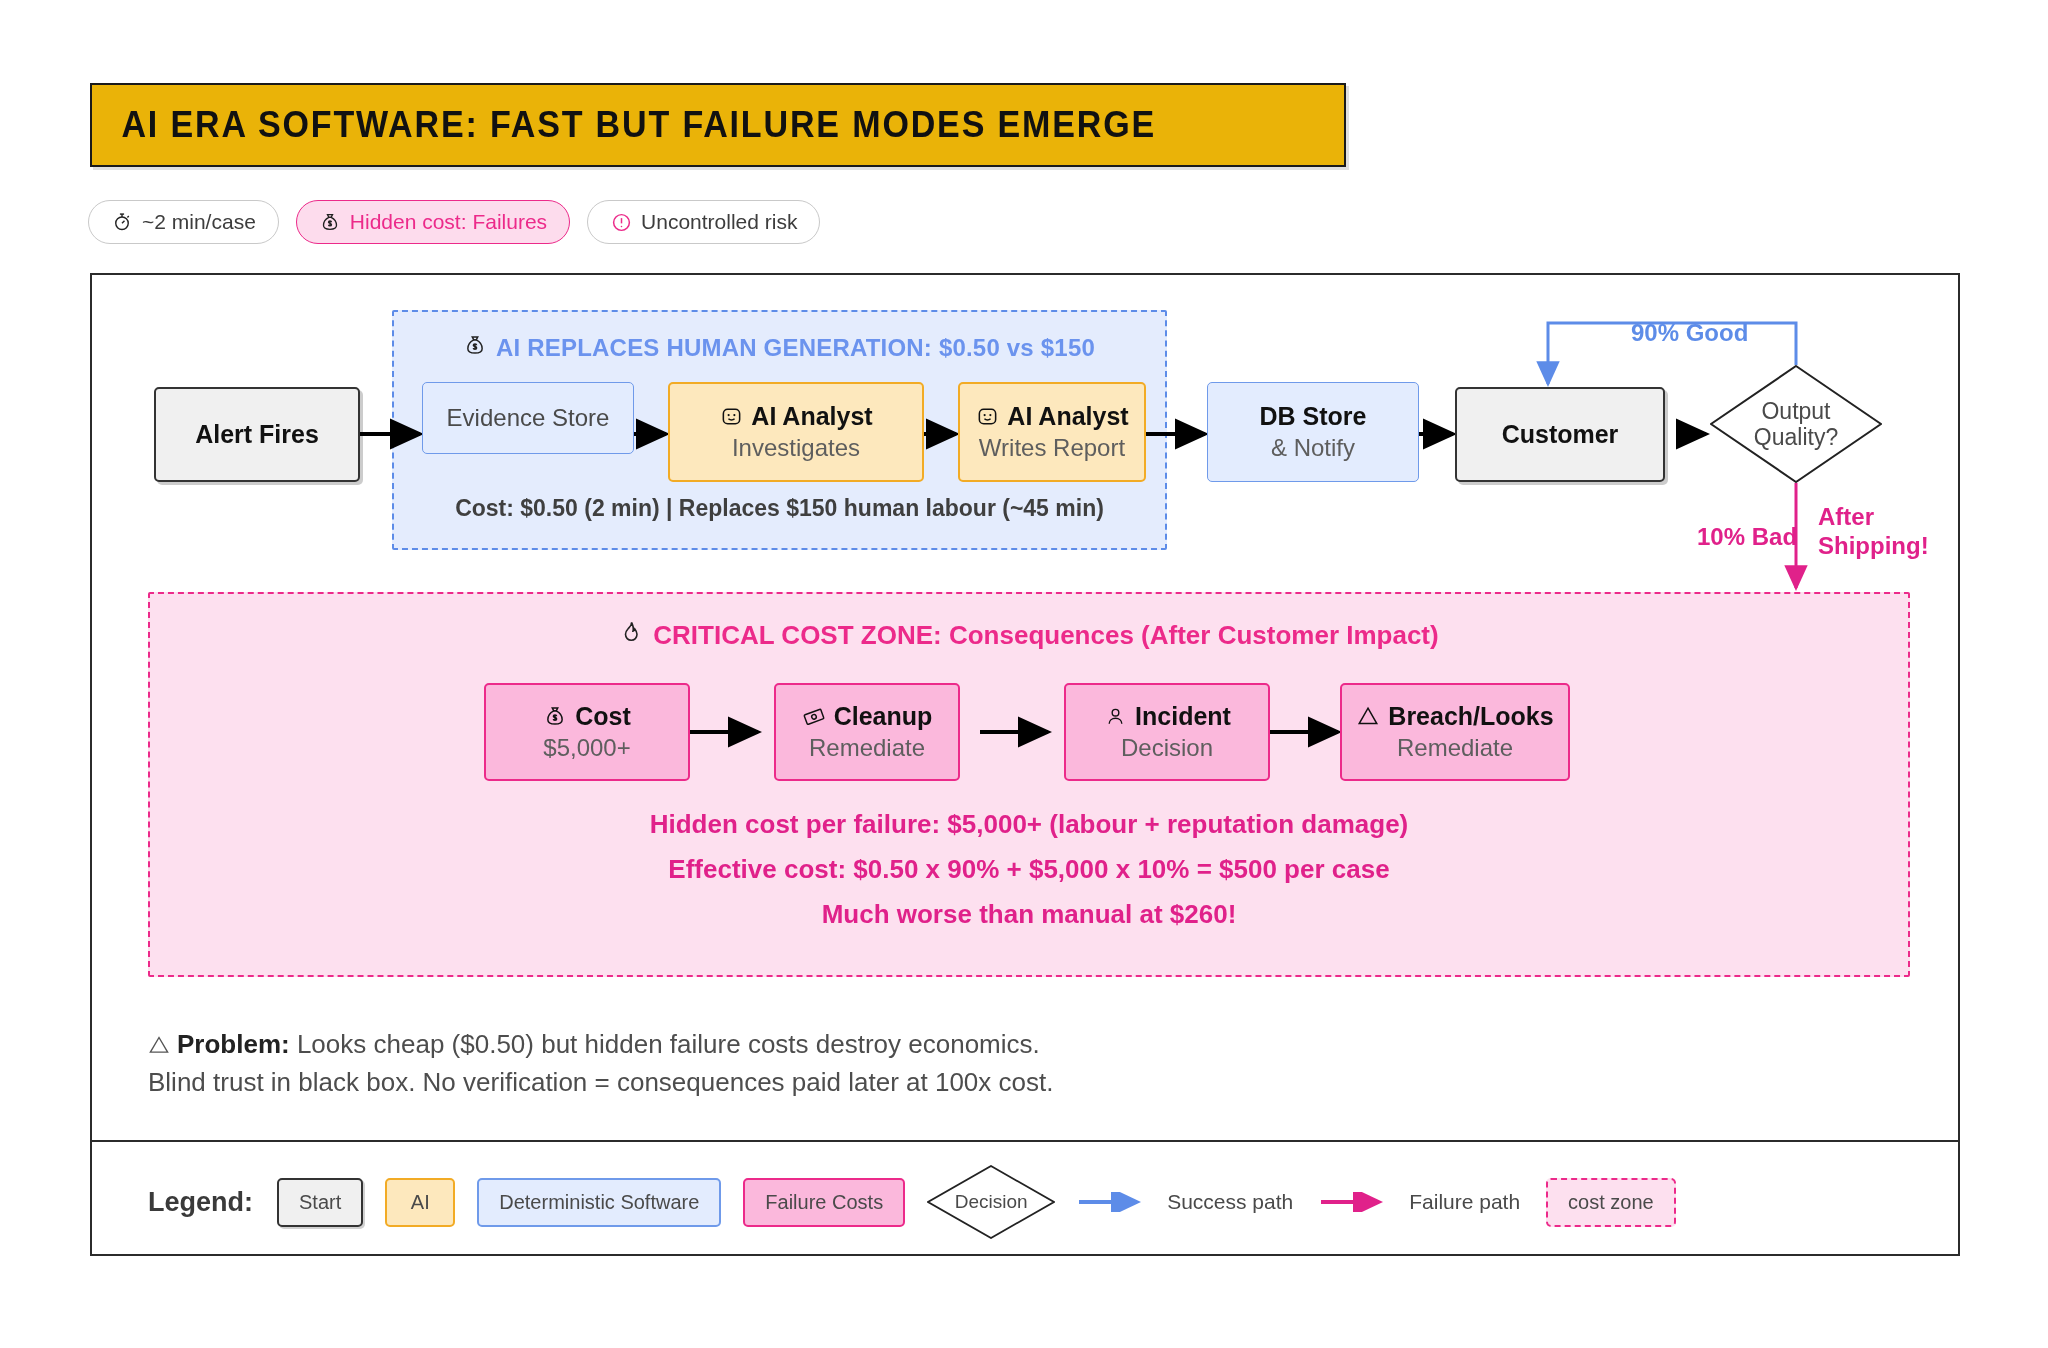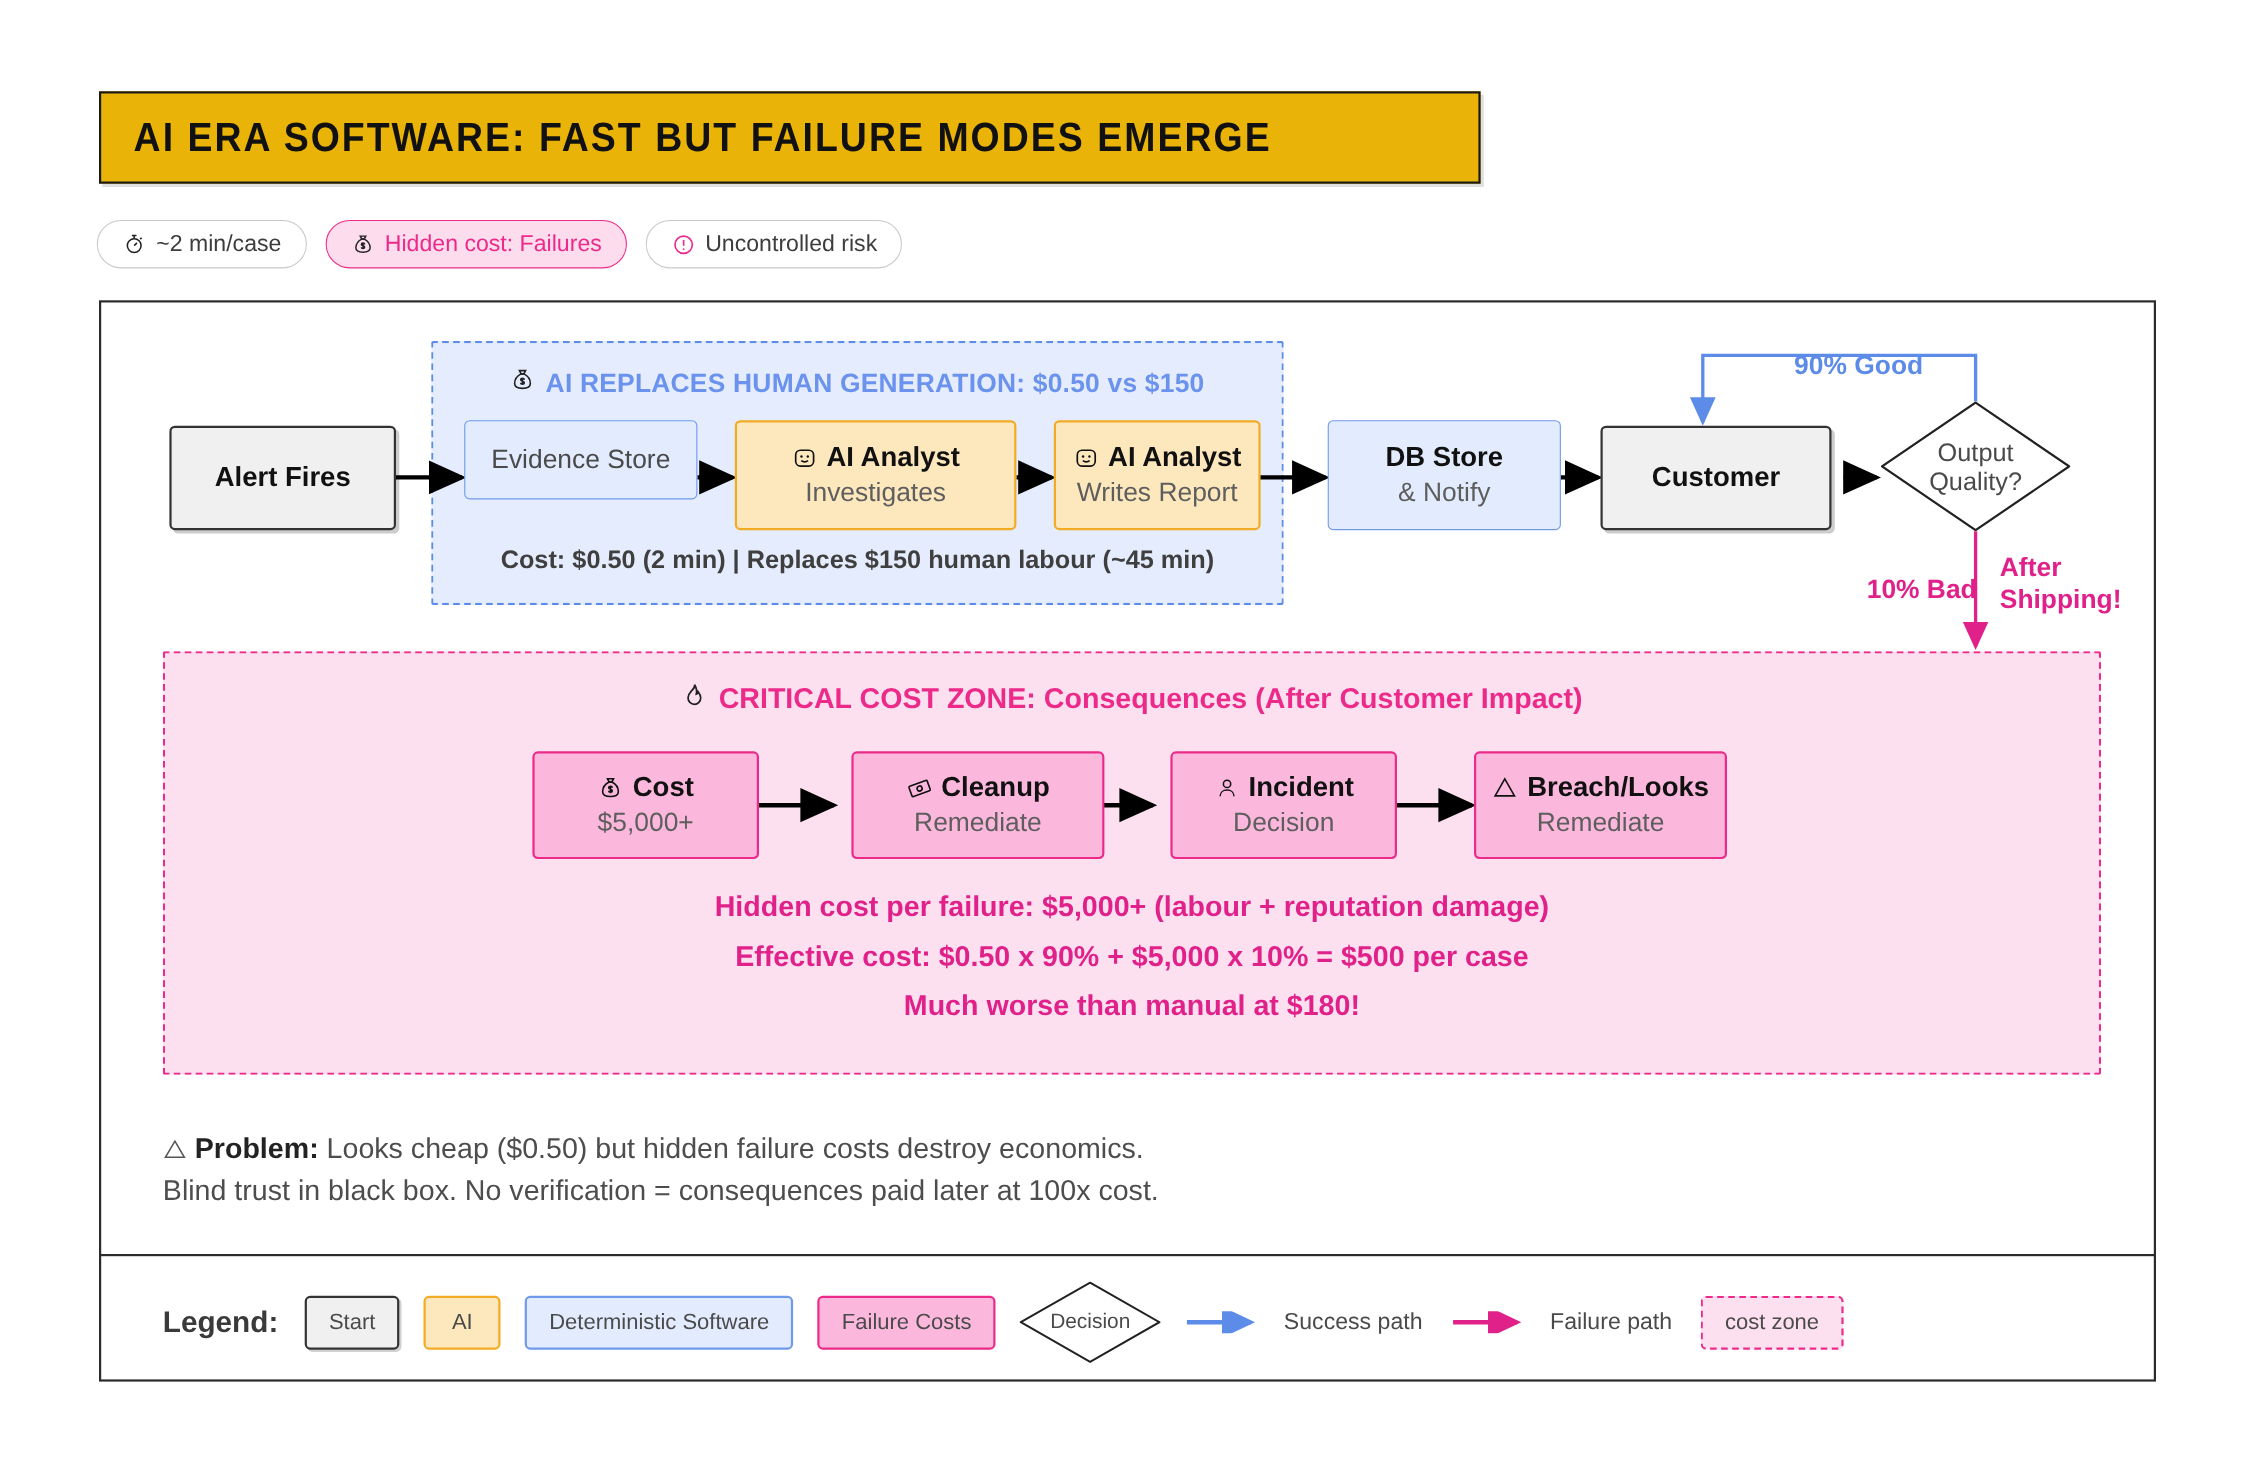--- a/index.html
+++ b/index.html
@@ -219,21 +219,21 @@
       <span class="bi">
         <svg width="24" height="24" viewBox="0 0 24 24" fill="none" stroke="#222" stroke-width="1.6">
           <path d="M12.5 2.5c.4 3-1.6 4.3-3.2 6C7.6 10.3 6.5 12 6.5 14.3c0 3.4 2.6 6 5.8 6s5.7-2.6 5.7-6c0-2.2-1-3.6-2.2-5.2-.2 1.1-.9 1.9-1.8 2 .7-2.6-.3-6.4-1.5-8.6z"></path>
         </svg>
       </span>
       <span>CRITICAL COST ZONE: Consequences (After Customer Impact)</span>
     </div>
     <div class="cost-lines">
       <div>Hidden cost per failure: $5,000+ (labour + reputation damage)</div>
       <div>Effective cost: $0.50 x 90% + $5,000 x 10% = $500 per case</div>
-      <div>Much worse than manual at $180!</div>
+      <div>Much worse than manual at $260!</div>
     </div>
   </div>
 
   <svg class="arrows">
     <defs>
       <marker id="ah-black" markerWidth="9" markerHeight="9" refX="7.6" refY="4.5" orient="auto">
         <path d="M0,0.6 L8.6,4.5 L0,8.4 Z" fill="#000"></path>
       </marker>
       <marker id="ah-blue" markerWidth="9" markerHeight="9" refX="7.6" refY="4.5" orient="auto">
         <path d="M0,0.6 L8.6,4.5 L0,8.4 Z" fill="#5d8ce8"></path>
@@ -334,21 +334,21 @@
           <path d="M9 3.2h6l-1.6 3.2h-2.8z"></path>
           <path d="M10.6 6.4C7 8.2 4.2 12 4.2 16c0 3 2.4 4.8 7.8 4.8s7.8-1.8 7.8-4.8c0-4-2.8-7.8-6.4-9.6z"></path>
           <path d="M12 10.5v7M13.8 12.2c0-.9-.8-1.4-1.8-1.4s-1.8.6-1.8 1.4.8 1.2 1.8 1.5 1.8.7 1.8 1.5-.8 1.4-1.8 1.4-1.8-.5-1.8-1.4"></path>
         </svg>
       </span>
       <span>Cost</span>
     </div>
     <div class="n-sub">$5,000+</div>
   </div>
 
-  <div class="node n-fail" style="left:774px;top:683px;width:230px;height:98px;">
+  <div class="node n-fail" style="left:774px;top:683px;width:186px;height:98px;">
     <div class="n-title">
       <span class="ic">
         <svg width="22" height="22" viewBox="0 0 24 24" fill="none" stroke="#111" stroke-width="1.6">
           <rect x="2.4" y="7.4" width="19.2" height="11" rx="1.2" transform="rotate(-20 12 12.9)"></rect>
           <circle cx="12" cy="12.9" r="2.5" transform="rotate(-20 12 12.9)"></circle>
         </svg>
       </span>
       <span>Cleanup</span>
     </div>
     <div class="n-sub">Remediate</div>

